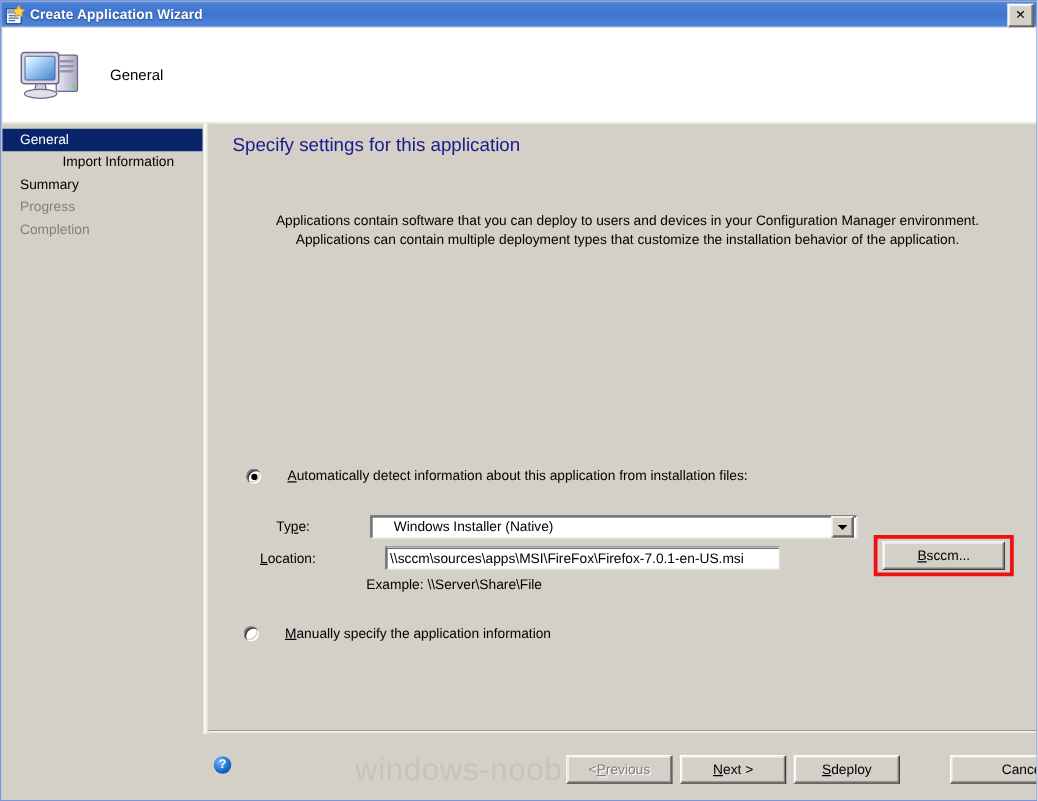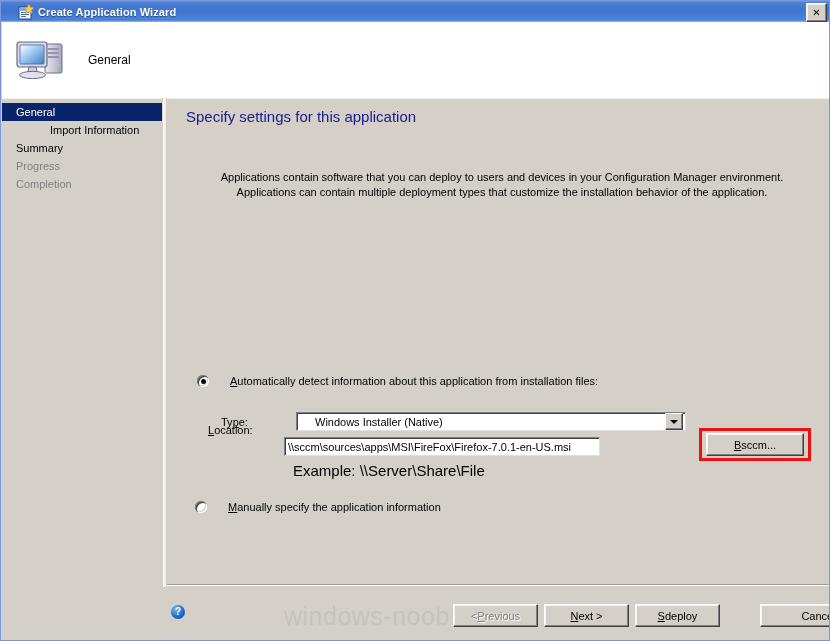--- a/index.html
+++ b/index.html
@@ -25,21 +25,21 @@
 
   
   .titlebar {
     position: absolute;
     left: 0; top: 0;
     width: 830px;
     height: 21px;
     background: linear-gradient(to bottom, #6d9ae0 0%, #4a7fd4 8%, #3f74cf 48%, #4d84d8 92%, #9dc0ee 100%);
     display: flex;
     align-items: center;
-    padding-left: 17px;
+    padding-left: 3px;
     box-sizing: border-box;
   }
   .titlebar-icon {
     width: 16px;
     height: 16px;
     position: relative;
     flex: 0 0 auto;
     margin-right: 4px;
   }
   .title-text {
@@ -252,21 +252,21 @@
     display: flex;
     align-items: center;
     padding-left: 3px;
     font-size: 11px;
     color: #000;
     white-space: nowrap;
     overflow: hidden;
   }
   .example-text {
     position: absolute;
-    font-size: 15px;
+    font-size: 11px;
     color: #000000;
     white-space: nowrap;
   }
 
   
   .btn {
     background: #d4d0c8;
     border: 1px solid #ffffff;
     border-right-color: #404040;
     border-bottom-color: #404040;
@@ -420,22 +420,22 @@
     </div>
 
     <div class="field-label" style="left:219px; top:318px;"><span>Ty</span><u>p</u><span>e:</span></div>
     <div class="combo" style="left:294px; top:314px; width:390px;">
       <span class="combo-value">Windows Installer (Native)</span>
       <span class="combo-arrow">
           <span class="arrow-glyph"></span>
         </span>
     </div>
 
-    <div class="field-label" style="left:206px; top:326px;text-align:right;"><u>L</u><span>ocation:</span></div>
-    <div class="textbox" style="left:282px; top:339px; width:316px;">\\sccm\sources\apps\MSI\FireFox\Firefox-7.0.1-en-US.msi</div>
+    <div class="field-label" style="left:206px; top:343px;text-align:right;"><u>L</u><span>ocation:</span></div>
+    <div class="textbox" style="left:306px; top:339px; width:316px;">\\sccm\sources\apps\MSI\FireFox\Firefox-7.0.1-en-US.msi</div>
     <div class="example-text" style="left:291px; top:364px;">Example: \\Server\Share\File</div>
 
     <div class="btn browse-btn">
         <u>B</u>
         <span>sccm...</span>
       </div>
     <div class="red-box"></div>
 
     <div class="radio-row" style="left:193px; top:403px;">
       <span class="radio"></span>

